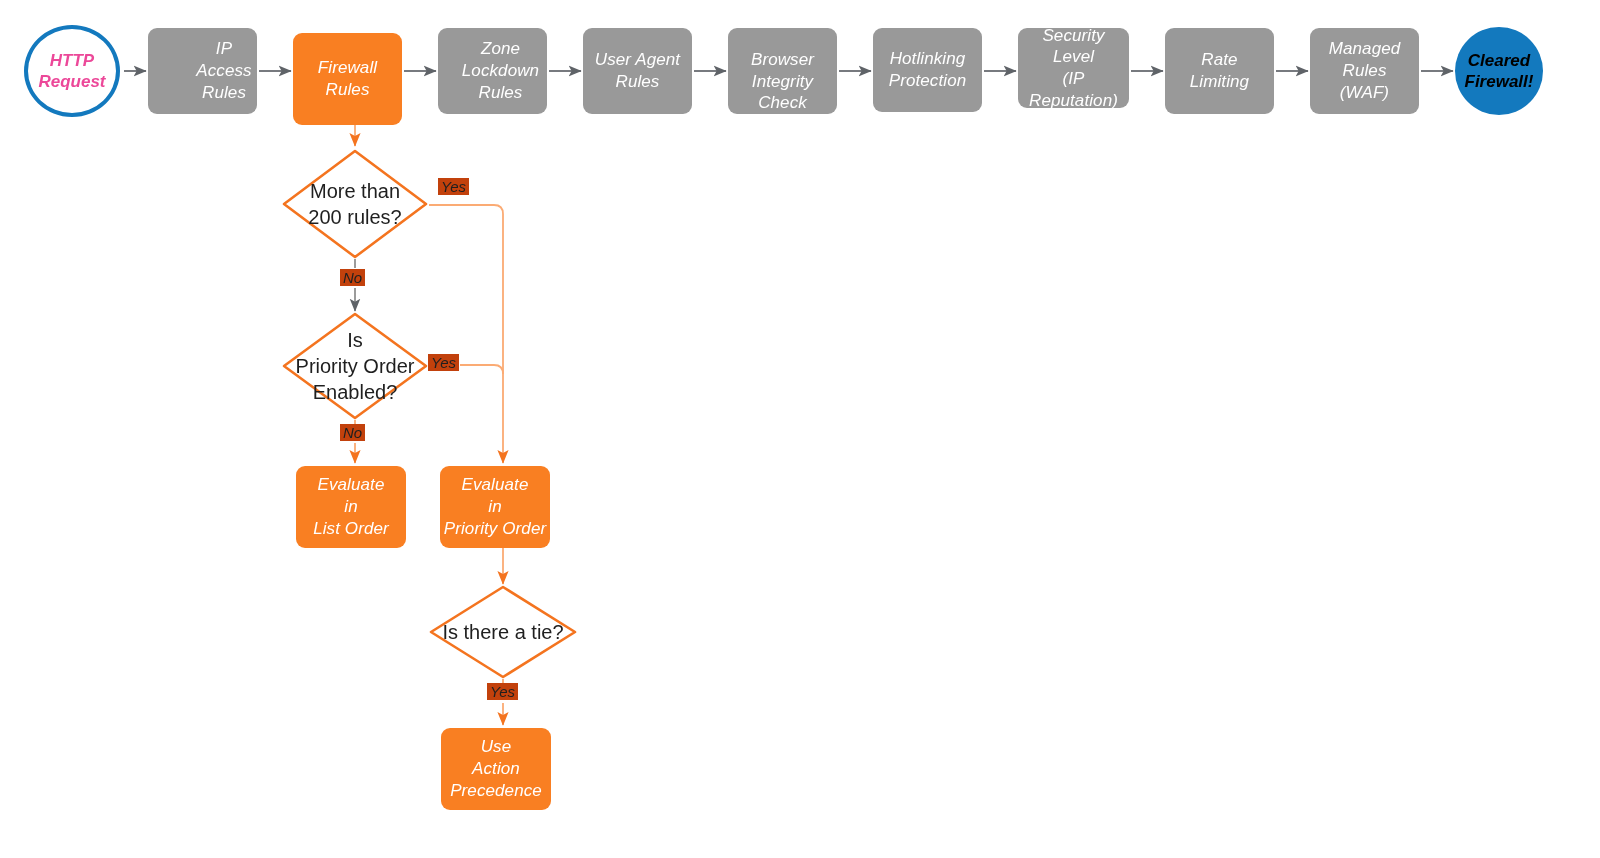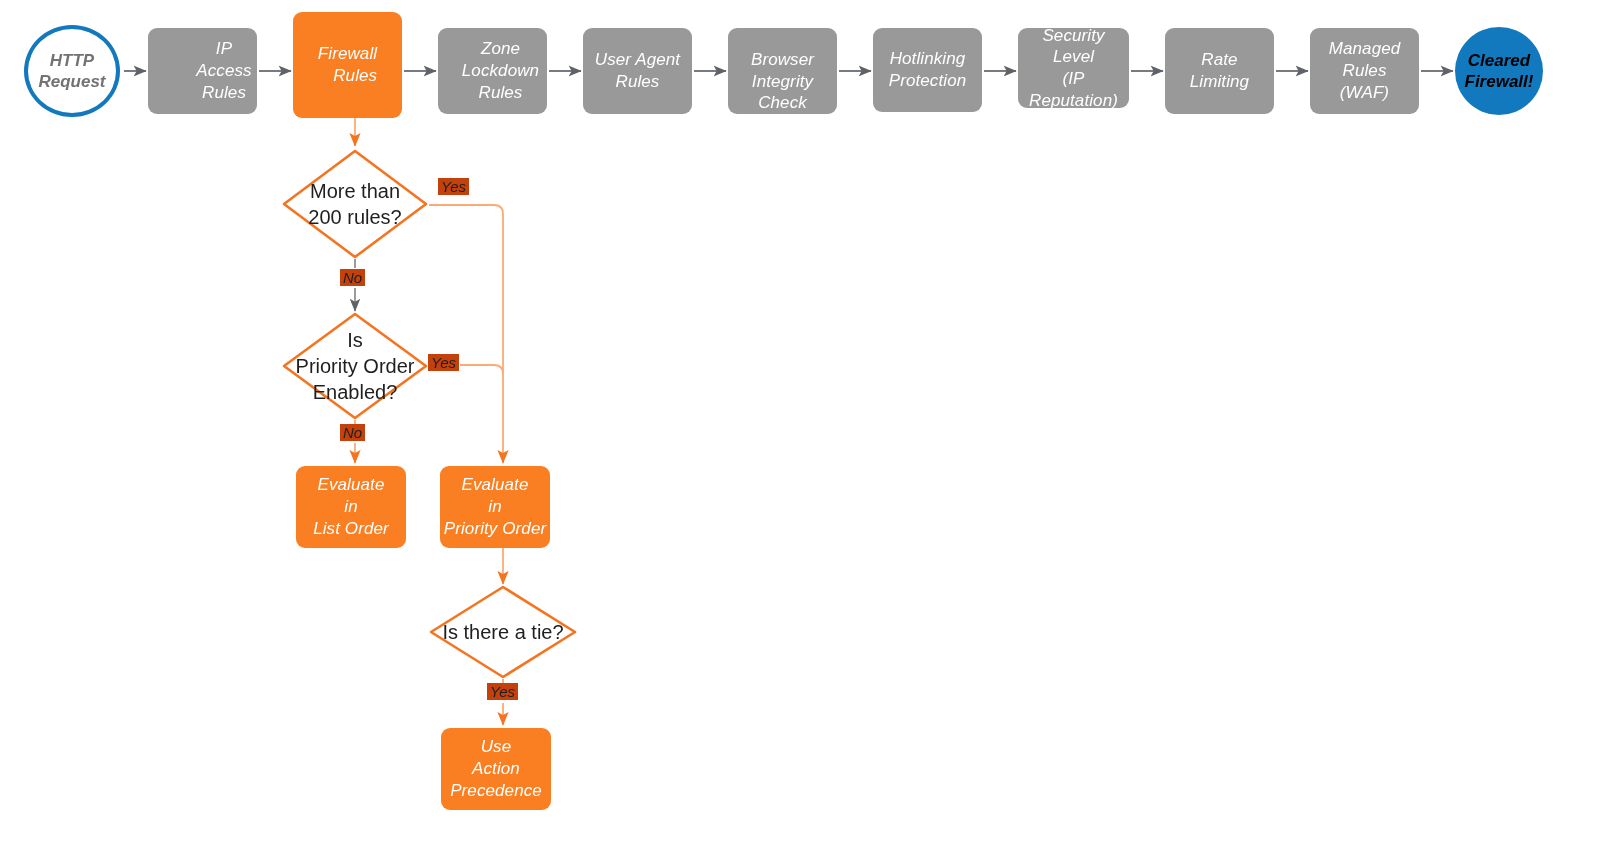--- a/index.html
+++ b/index.html
@@ -56,21 +56,21 @@
     border-radius: 50%;
     font-weight: bold;
     font-style: italic;
     font-size: 17px;
     line-height: 1.25;
     white-space: pre-line;
   }
   .terminator.start {
     background: #ffffff;
     border: 4px solid #1379be;
-    color: #737373;
+    color: #ec4899;
   }
   .terminator.end {
     background: #1379be;
     color: #000000;
   }
 
   
   .decision {
     position: absolute;
     z-index: 2;
@@ -152,21 +152,21 @@
   <div class="node terminator start" style="left:24px; top:25px; width:96px; height:92px;">
     <span>HTTP
 Request</span>
   </div>
 
   <div class="node proc gray" style="left:148px; top:28px; width:109px; height:86px;padding-left:43px;">
     <span>IP Access
 Rules</span>
   </div>
 
-  <div class="node proc orange" style="left:293px; top:12px; width:109px; height:106px;text-align:right;">
+  <div class="node proc orange" style="left:293px; top:33px; width:109px; height:92px;">
     <span>Firewall
 Rules</span>
   </div>
 
   <div class="node proc gray" style="left:438px; top:28px; width:109px; height:86px;padding-left:16px;">
     <span>Zone
 Lockdown
 Rules</span>
   </div>
 

